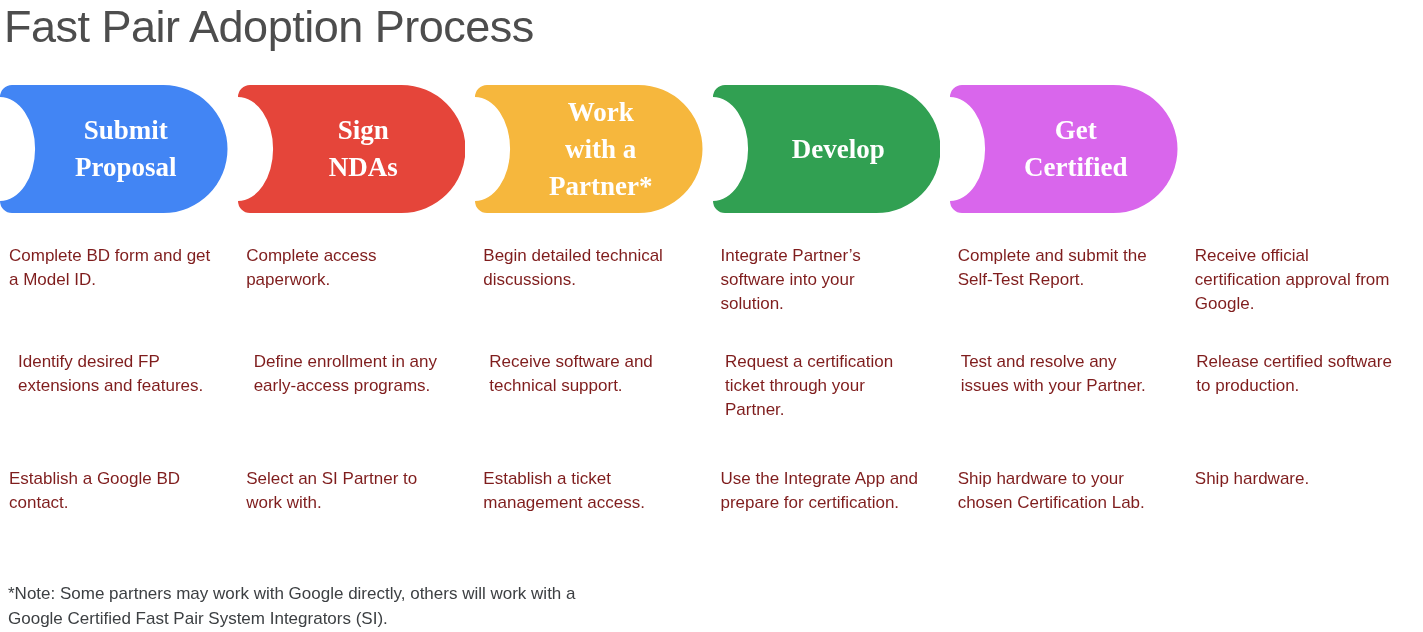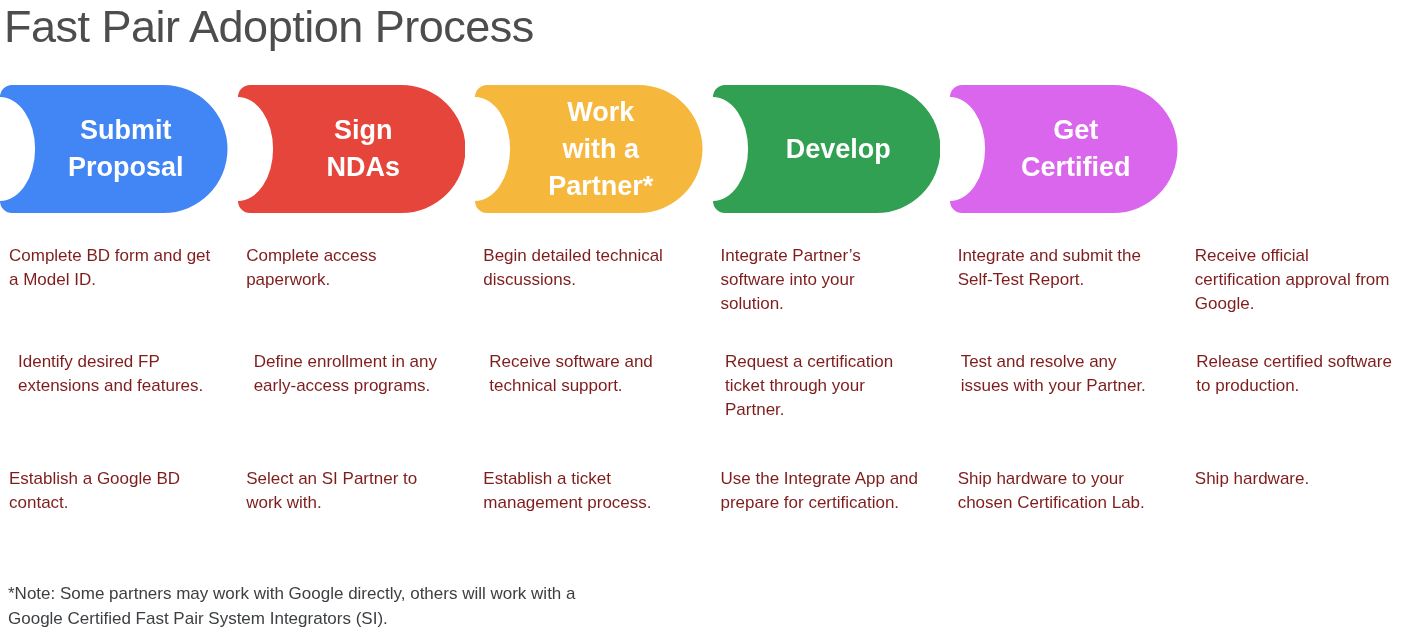--- a/index.html
+++ b/index.html
@@ -27,20 +27,21 @@
     color: #4d4d4d;
   }
   
   .chips-row {
     margin-top: 31px;
     display: grid;
     grid-template-columns: repeat(6, 1fr);
     column-gap: 10px;
     padding-right: 8px;
     height: 128px;
+    font-family: Liberation Serif, serif;
   }
   .chip {
     position: relative;
     height: 128px;
   }
   .chip-svg {
     position: absolute;
     inset: 0;
     width: 100%;
     height: 100%;
@@ -134,37 +135,37 @@
     </div>
 
 
   </div>
 
   <div class="desc-row r1">
     <p class="desc">Complete BD form and get a Model ID.</p>
     <p class="desc">Complete access paperwork.</p>
     <p class="desc">Begin detailed technical discussions.</p>
     <p class="desc">Integrate Partner’s software into your solution.</p>
-    <p class="desc">Integrate and submit the Self-Test Report.</p>
+    <p class="desc">Complete and submit the Self-Test Report.</p>
     <p class="desc">Receive official certification approval from Google.</p>
   </div>
 
   <div class="desc-row r2">
     <p class="desc">Identify desired FP extensions and features.</p>
     <p class="desc">Define enrollment in any early-access programs.</p>
     <p class="desc">Receive software and technical support.</p>
     <p class="desc">Request a certification ticket through your Partner.</p>
     <p class="desc">Test and resolve any issues with your Partner.</p>
     <p class="desc">Release certified software to production.</p>
   </div>
 
   <div class="desc-row r3">
     <p class="desc">Establish a Google BD contact.</p>
     <p class="desc">Select an SI Partner to work with.</p>
-    <p class="desc">Establish a ticket management process.</p>
+    <p class="desc">Establish a ticket management access.</p>
     <p class="desc">Use the Integrate App and prepare for certification.</p>
     <p class="desc">Ship hardware to your chosen Certification Lab.</p>
     <p class="desc">Ship hardware.</p>
   </div>
 
   <p class="footnote">*Note: Some partners may work with Google directly, others will work with a
 Google Certified Fast Pair System Integrators (SI).</p>
 
 </div>
 

